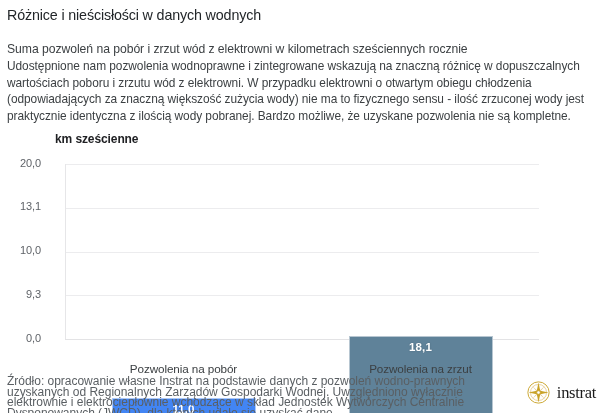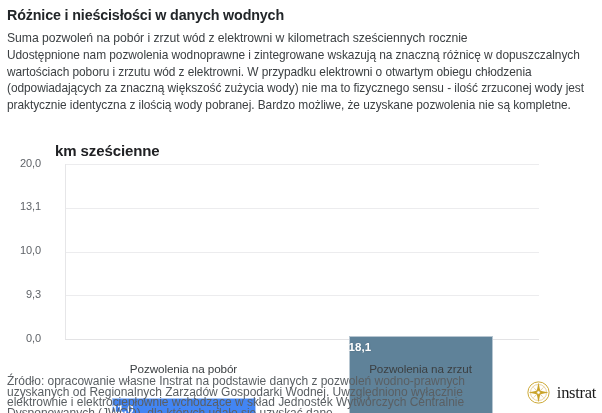--- a/index.html
+++ b/index.html
@@ -17,48 +17,48 @@
     width: 602px;
     height: 413px;
     background: #ffffff;
   }
 
   
   .header { position: absolute; left: 7px; top: 6px; width: 588px; }
 
   .chart-title {
     font-size: 14.3px;
-    font-weight: bold;
+    font-weight: normal;
     color: #222629;
     letter-spacing: -0.15px;
     line-height: 19px;
   }
 
   .chart-subtitle {
-    margin-top: 5px;
+    margin-top: 16px;
     font-size: 12.2px;
     color: #3c4043;
     line-height: 17px;
     letter-spacing: -0.05px;
   }
 
   .chart-description {
     margin-top: 0;
     font-size: 11.9px;
     color: #3c4043;
     line-height: 16.6px;
     letter-spacing: -0.05px;
   }
 
   
   .axis-unit {
     position: absolute;
     left: 7px;
-    top: 142px;
-    font-size: 15px;
+    top: 132px;
+    font-size: 12px;
     font-weight: bold;
     color: #202124;
     letter-spacing: -0.1px;
     padding-left: 48px;
   }
 
   
   .plot-wrap {
     position: absolute;
     left: 0px;
@@ -123,20 +123,21 @@
     bottom: 0;
     width: 100%;
     height: 100%;
     border: 1px solid rgba(255,255,255,0.55);
   }
   .bar-value {
     position: absolute;
     top: 5px;
     left: 0;
     width: 100%;
+    text-align: center;
     font-size: 11.5px;
     font-weight: bold;
     color: #ffffff;
     letter-spacing: 0.1px;
     text-shadow: 0 0 2px rgba(0,0,0,0.18);
   }
 
   .xlabel {
     position: absolute;
     text-align: center;

